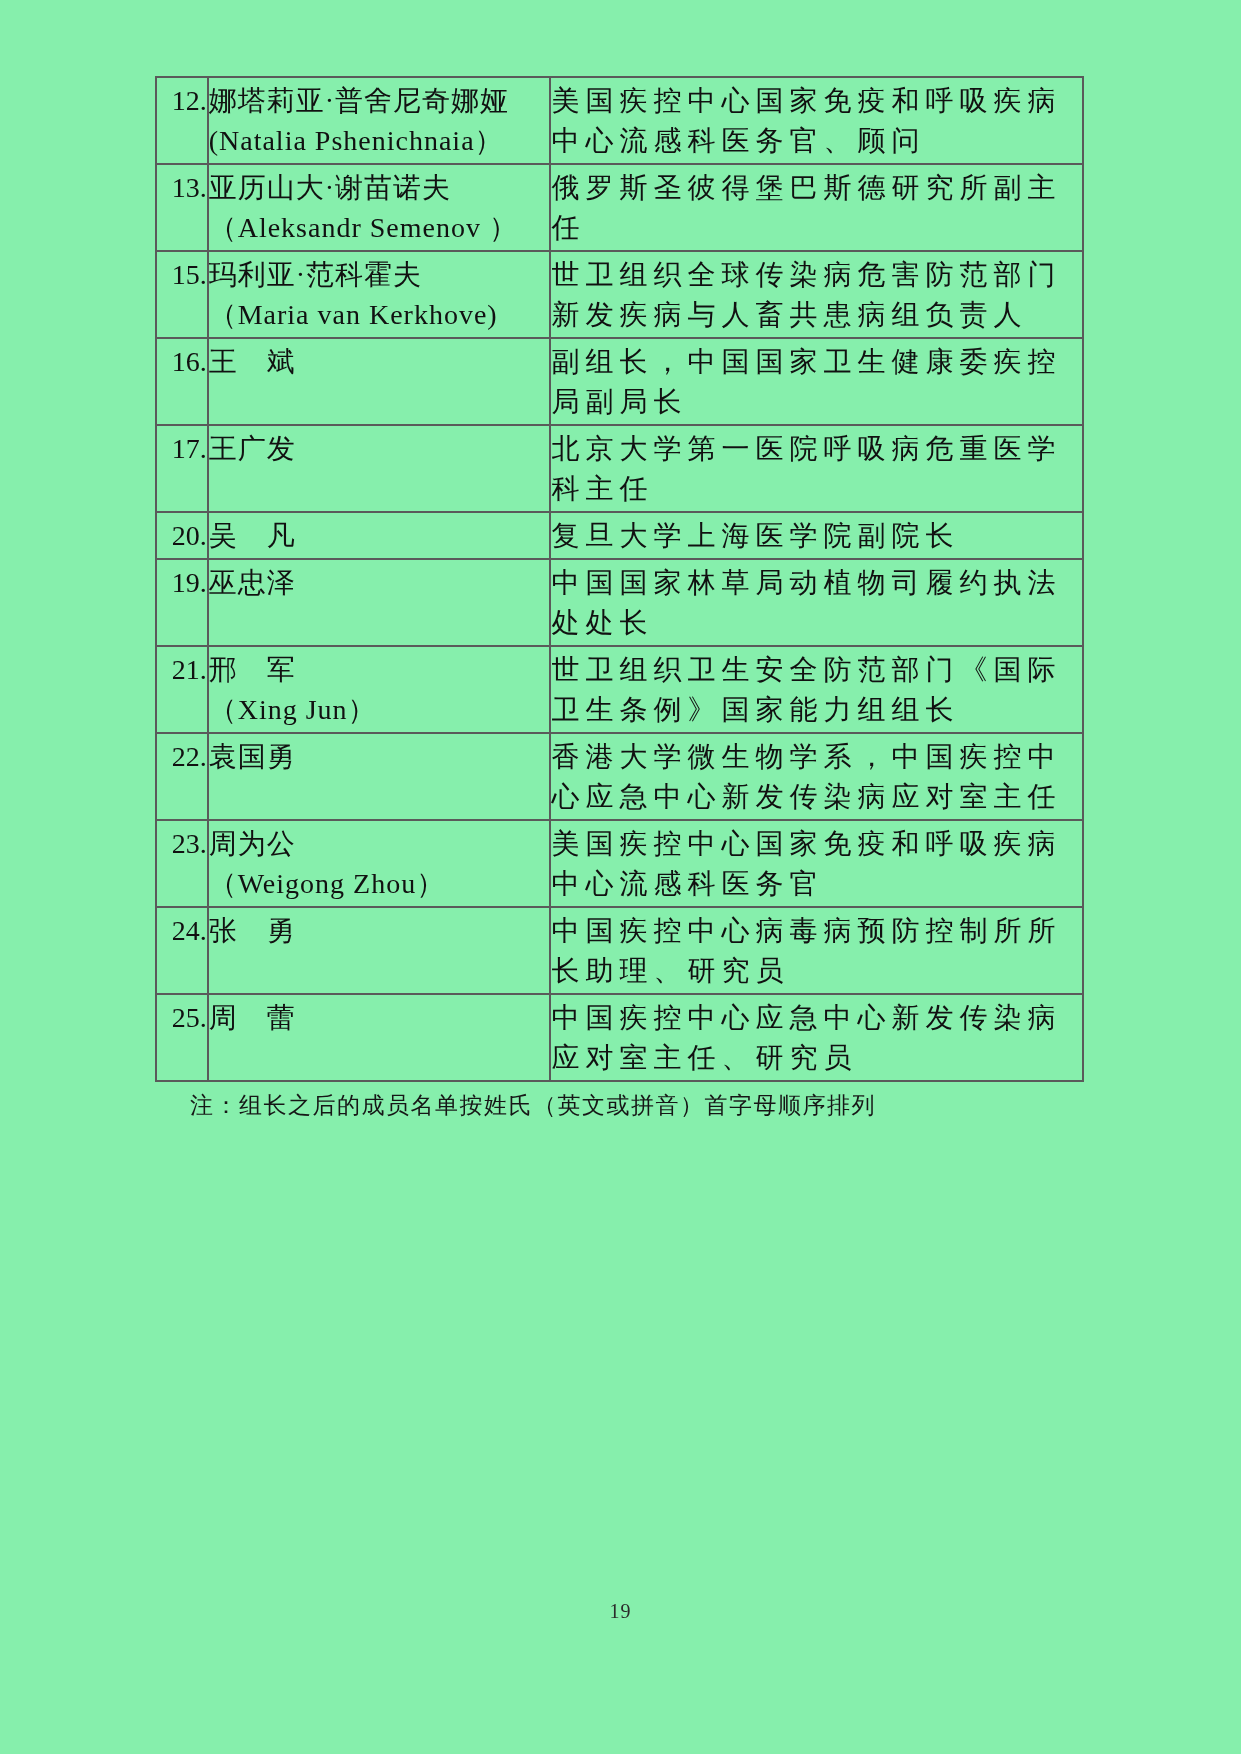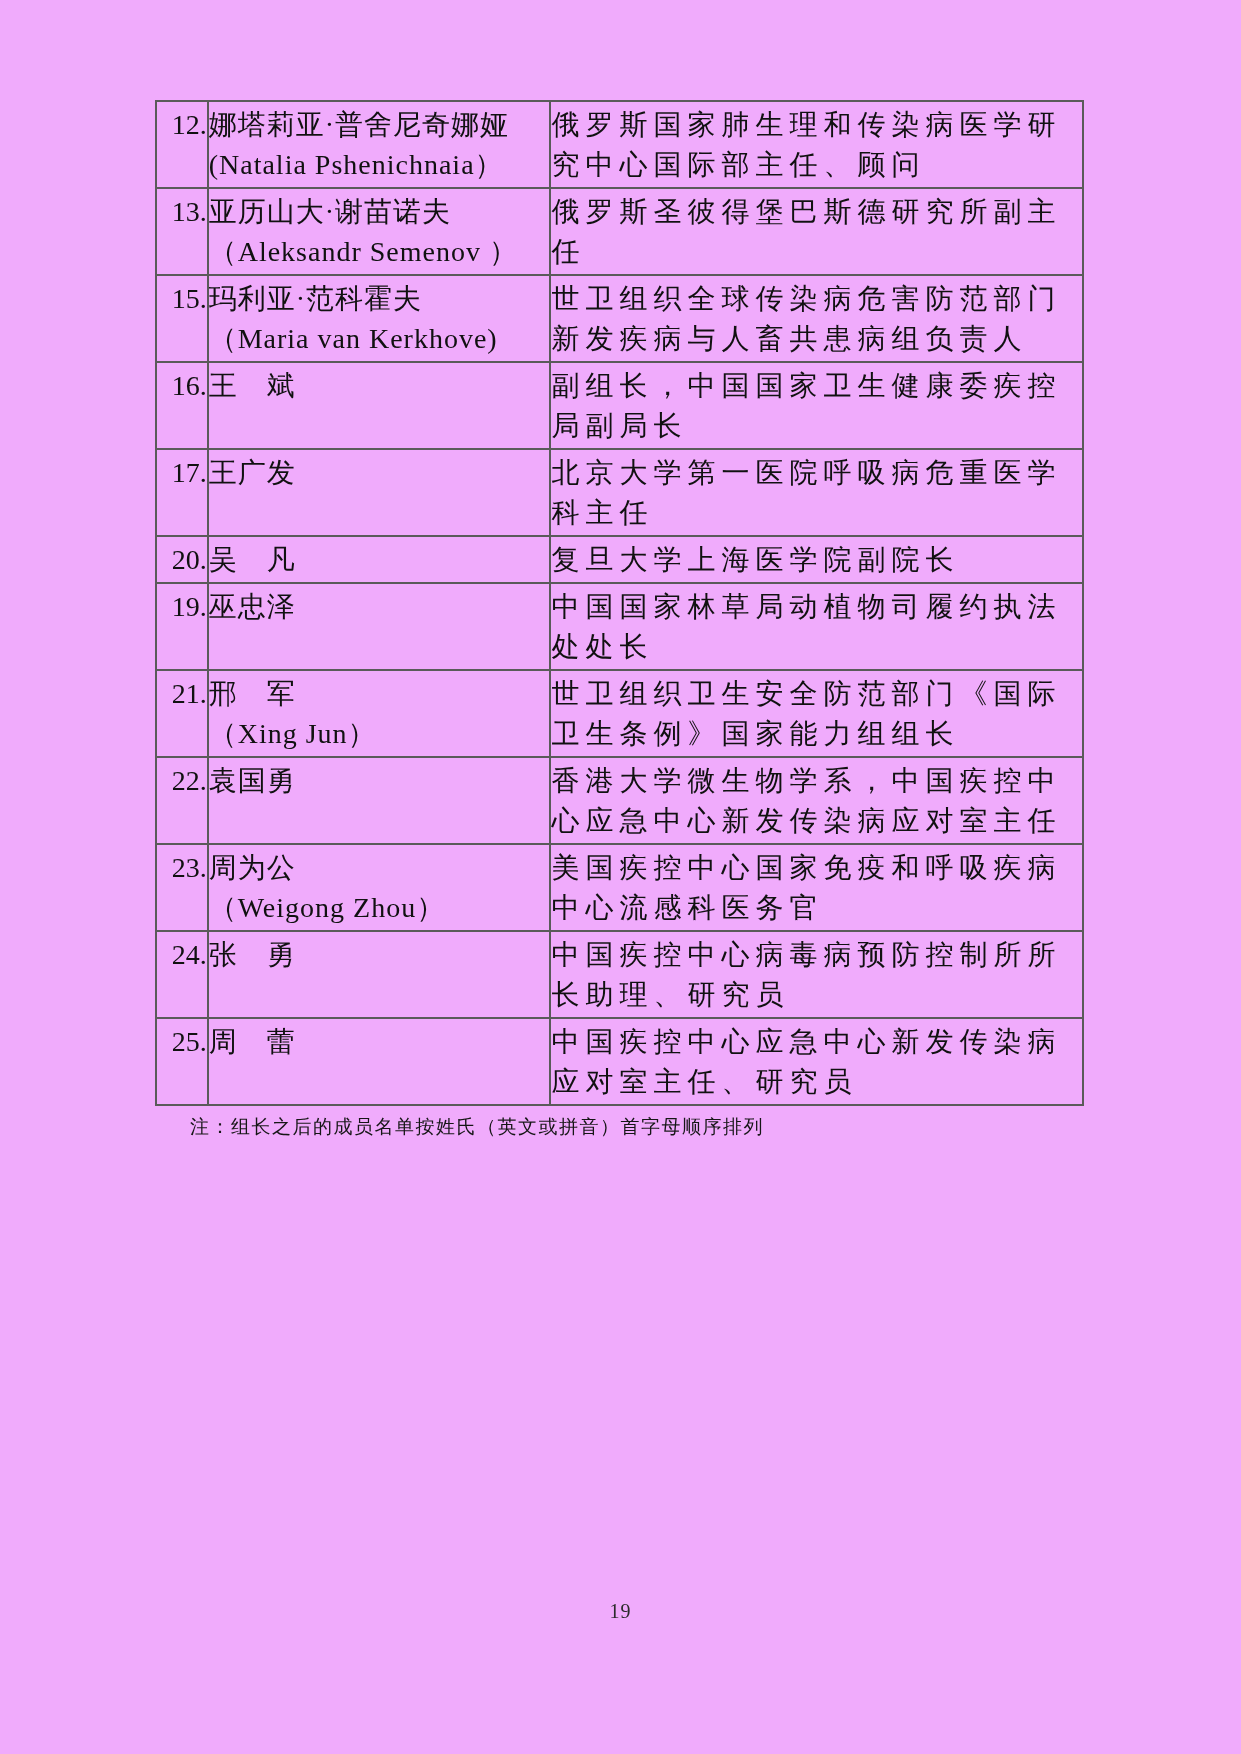--- a/index.html
+++ b/index.html
@@ -5,25 +5,25 @@
 <style>
   html, body {
     margin: 0;
     padding: 0;
     background: #ffffff;
   }
   .page {
     position: relative;
     width: 1241px;
     height: 1754px;
-    background: #f0abfc;
+    background: #86efac;
     color: #111111;
     font-family: "Liberation Serif", "DejaVu Serif", serif;
     box-sizing: border-box;
-    padding: 100px 0 0 155px;
+    padding: 76px 0 0 155px;
     overflow: hidden;
   }
   table.members {
     border-collapse: collapse;
     table-layout: fixed;
     width: 929px;
   }
   table.members td {
     border: 2px solid var(--border, #5a5a5a);
     vertical-align: top;
@@ -48,21 +48,21 @@
   td.desc {
     width: 505px;
     padding-left: 10px;
     padding-right: 2px;
     letter-spacing: 6px;
     word-break: break-all;
     line-break: anywhere;
   }
   .note {
     margin: 8px 0 0 35px;
-    font-size: 19px;
+    font-size: 23px;
     letter-spacing: 1.5px;
     color: #161616;
   }
   .page-number {
     position: absolute;
     left: 0;
     top: 1600px;
     width: 1241px;
     text-align: center;
     font-size: 20px;
@@ -75,21 +75,21 @@
 <body>
 
 <div class="page">
 
   <table class="members">
     <tbody>
   <tr>
     <td class="num">12.</td>
     <td class="name">娜塔莉亚·普舍尼奇娜娅
 (Natalia Pshenichnaia）</td>
-    <td class="desc">俄罗斯国家肺生理和传染病医学研究中心国际部主任、顾问</td>
+    <td class="desc">美国疾控中心国家免疫和呼吸疾病中心流感科医务官、顾问</td>
   </tr>
 
   <tr>
     <td class="num">13.</td>
     <td class="name">亚历山大·谢苗诺夫
 （Aleksandr Semenov ）</td>
     <td class="desc">俄罗斯圣彼得堡巴斯德研究所副主任</td>
   </tr>
 
 

